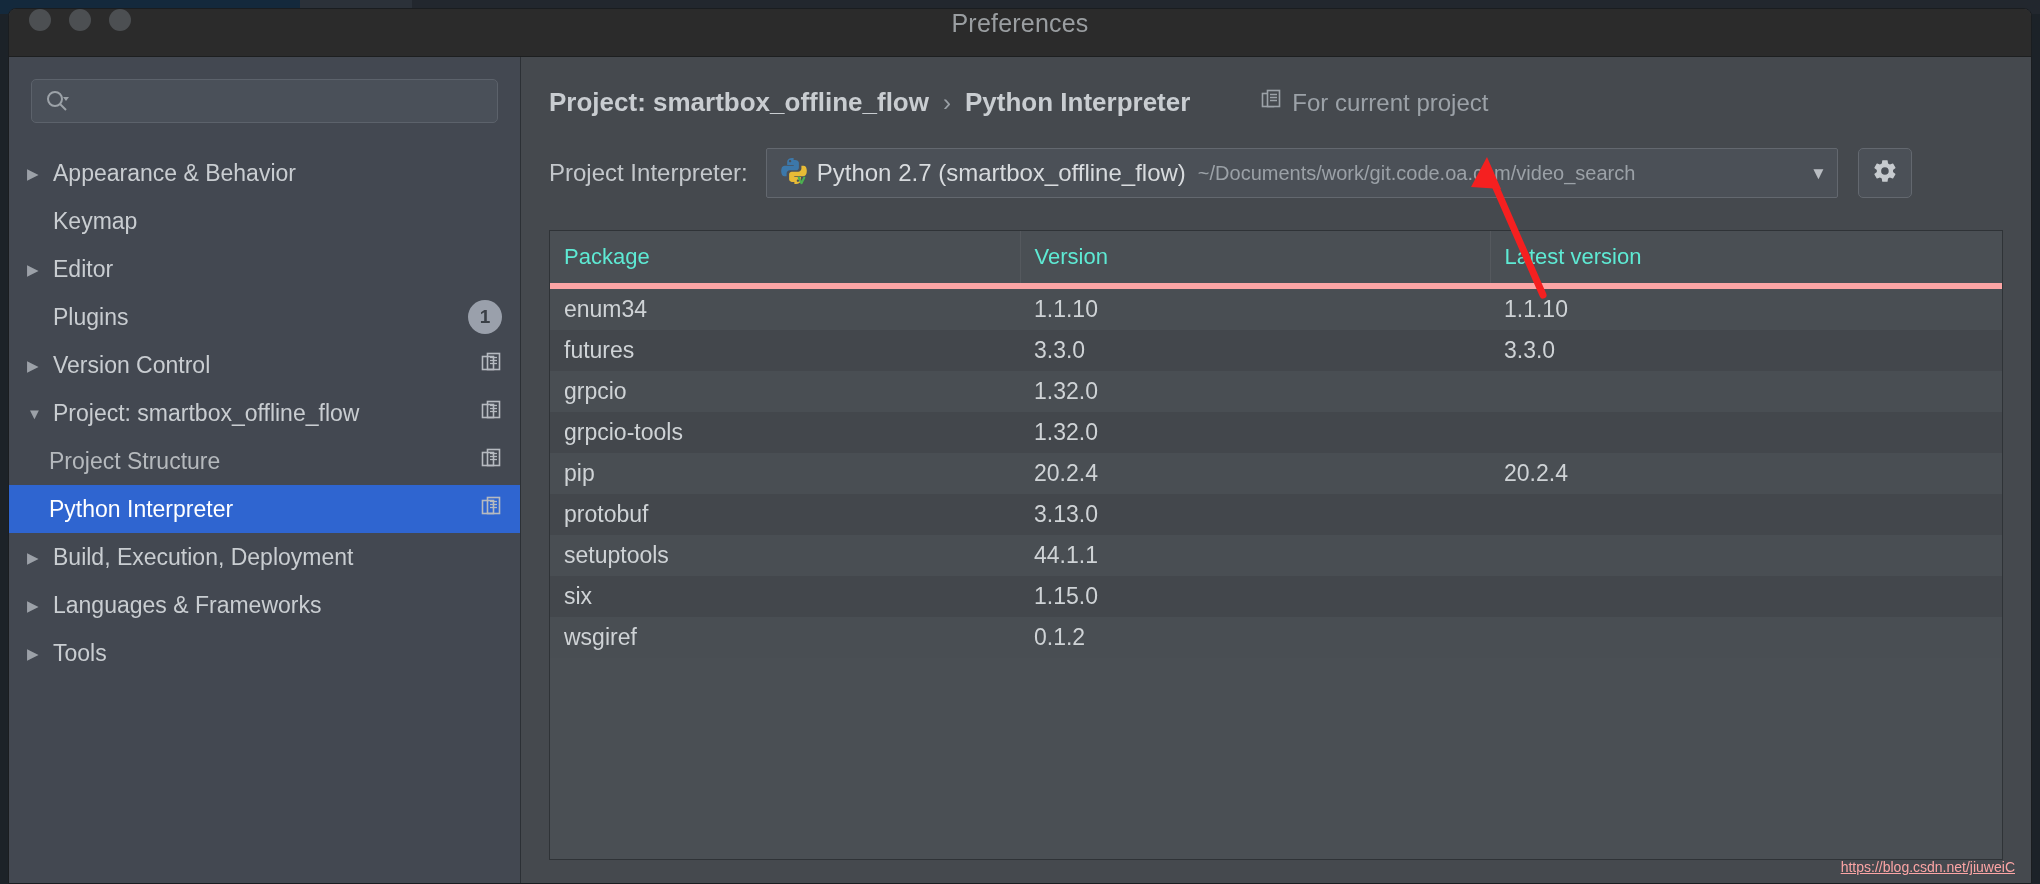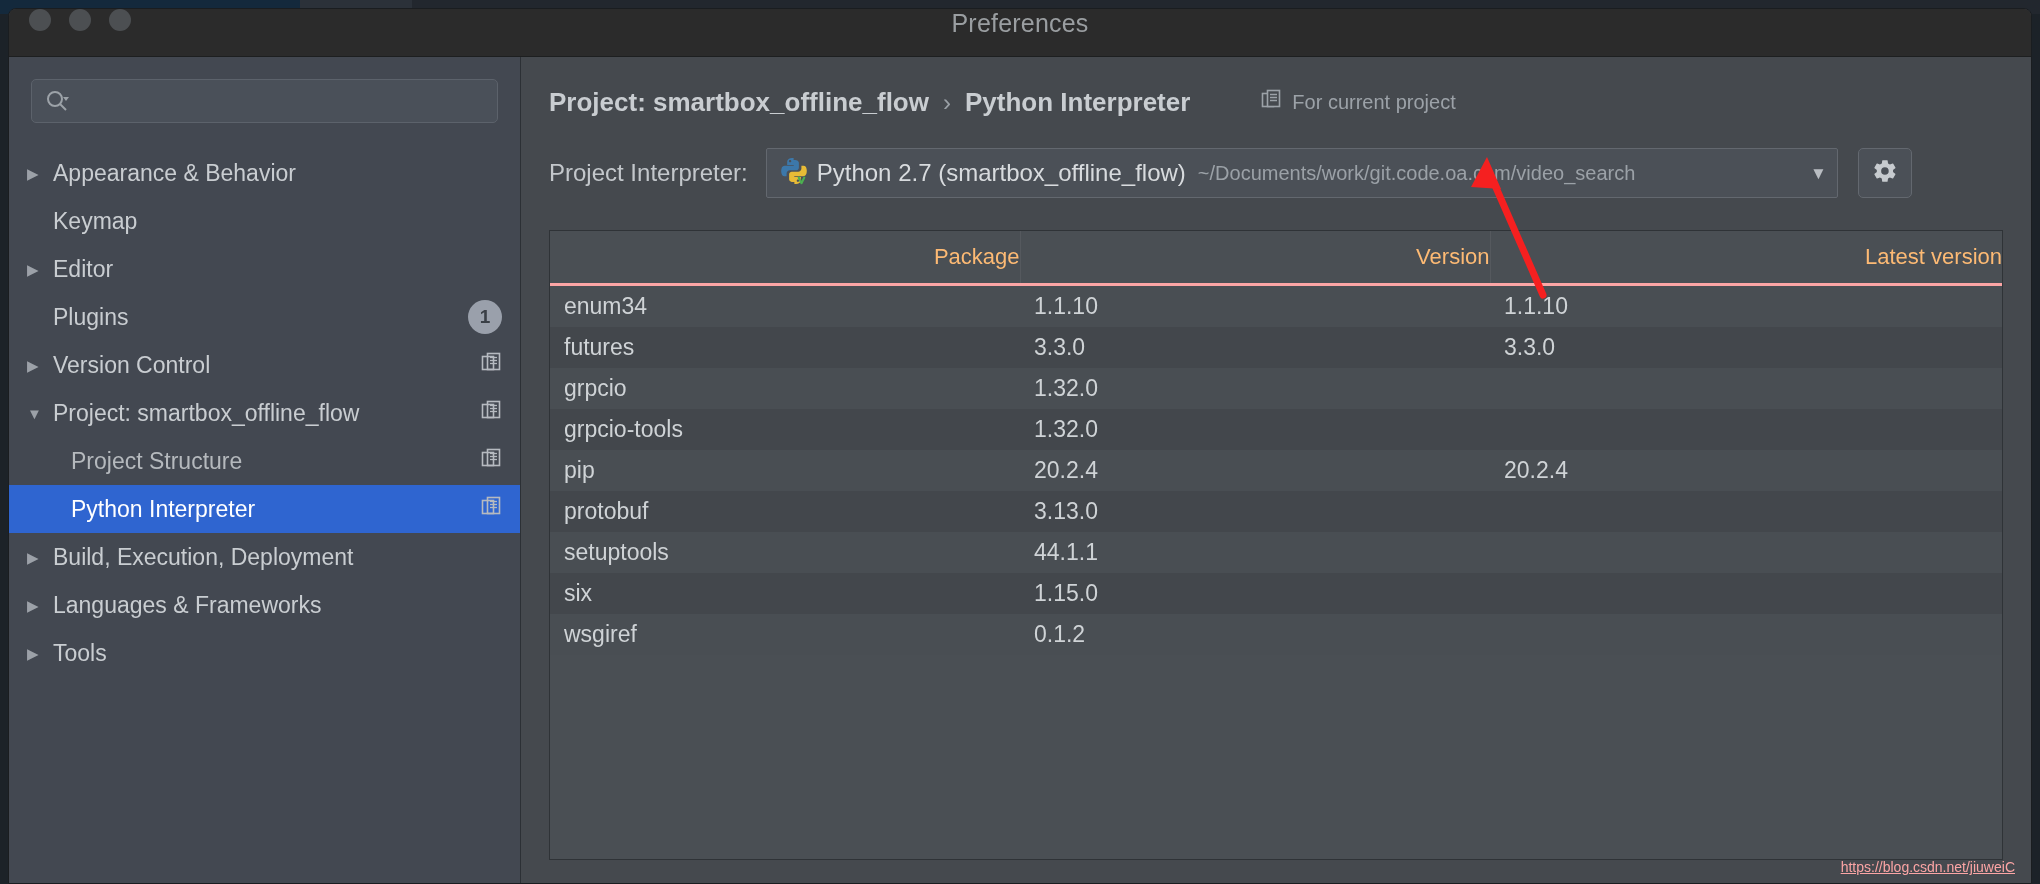--- a/index.html
+++ b/index.html
@@ -92,21 +92,21 @@
     width: 26px; flex-shrink: 0;
     display: flex; align-items: center; justify-content: flex-start;
     color: #9ca1a8; font-size: 15px; line-height: 1;
   }
   .nav-arrow.empty { color: transparent; }
   .nav-label {
     font-size: 23px; color: #c3c7cb; white-space: nowrap;
   }
   .nav-row.bold .nav-label { font-weight: normal; color: #c9cdd1; }
   .nav-row.child .nav-label { color: #b5b9bd; }
-  .nav-row.child { padding-left: 62px; }
+  .nav-row.child { padding-left: 40px; }
   .nav-row.selected .nav-label { color: #ffffff; font-weight: normal; }
   .nav-right {
     position: absolute; right: 18px; top: 50%; transform: translateY(-50%);
     display: flex; align-items: center;
   }
   .badge-count {
     min-width: 34px; height: 34px; border-radius: 17px;
     background: #9aa0ab; color: #3a3f46;
     font-size: 19px; font-weight: bold;
     display: flex; align-items: center; justify-content: center;
@@ -121,21 +121,21 @@
   }
   #breadcrumb-row {
     display: flex; align-items: baseline;
     padding: 30px 0 0 28px;
   }
   .bc-seg { font-size: 26px; font-weight: bold; color: #c9cdd1; white-space: nowrap; }
   .bc-sep { font-size: 24px; color: #9aa0a6; margin: 0 14px; font-weight: normal; }
   #for-current-project {
     display: flex; align-items: center; gap: 10px;
     margin-left: 70px;
-    font-size: 20px; color: #9ca2a8; white-space: nowrap; justify-content: flex-end;
+    font-size: 24px; color: #9ca2a8; white-space: nowrap; justify-content: flex-end;
   }
 
   #interpreter-row {
     display: flex; align-items: center;
     padding: 30px 0 0 28px;
   }
   #interpreter-label { font-size: 24px; color: #c3c7cb; white-space: nowrap; }
   #interpreter-select {
     margin-left: 18px;
     width: 1072px; height: 50px;
@@ -170,24 +170,24 @@
   #pkg-table-wrap {
     margin: 32px 28px 0 28px;
     border: 1px solid #2f3337;
     background: #4a4f54;
     height: 630px;
     overflow: hidden;
   }
   table#pkg-table { width: 100%; border-collapse: collapse; table-layout: fixed; }
   #pkg-table th {
     background: #4a4f54;
-    text-align: right;
-    font-size: 22px; font-weight: normal; color: #fdba74;
+    text-align: left;
+    font-size: 22px; font-weight: normal; color: #5eead4;
     padding: 13px 0 13px 14px;
-    border-bottom: 3px solid #fca5a5;
+    border-bottom: 6px solid #fca5a5;
     border-right: 1px solid #55595e;
   }
   #pkg-table th:last-child { border-right: none; }
   #pkg-table td {
     font-size: 23px; color: #cfd3d6;
     padding: 7px 0 7px 14px;
     border: none;
     white-space: nowrap;
   }
   #pkg-table tbody tr:nth-child(odd) { background: #494e53; }

